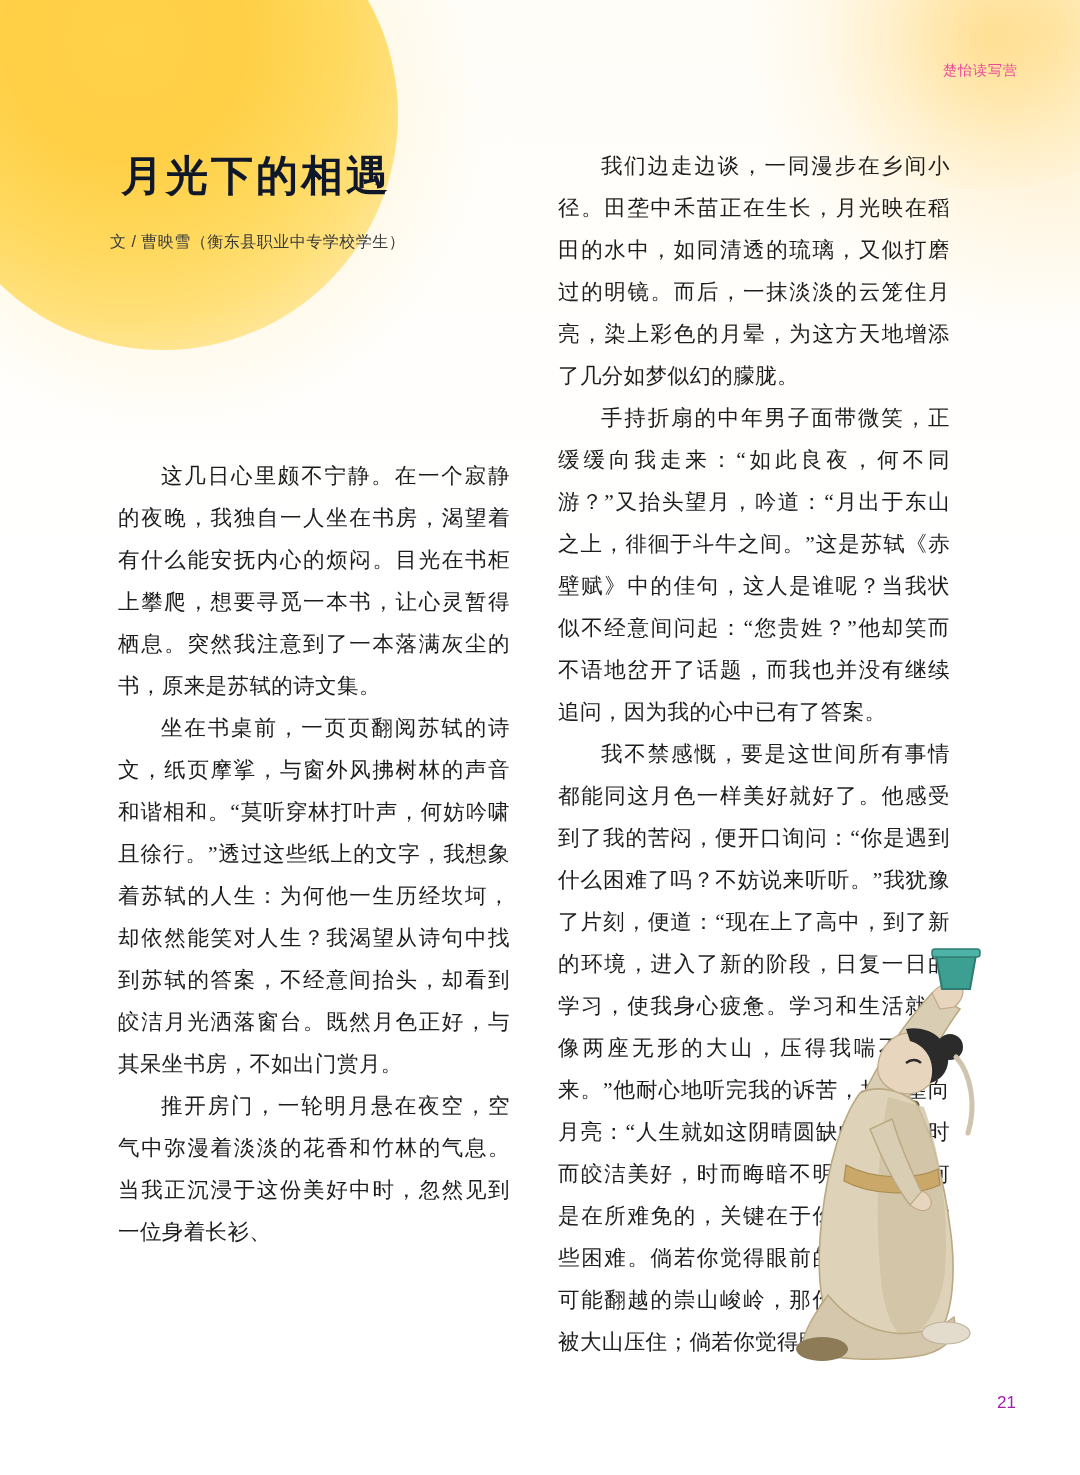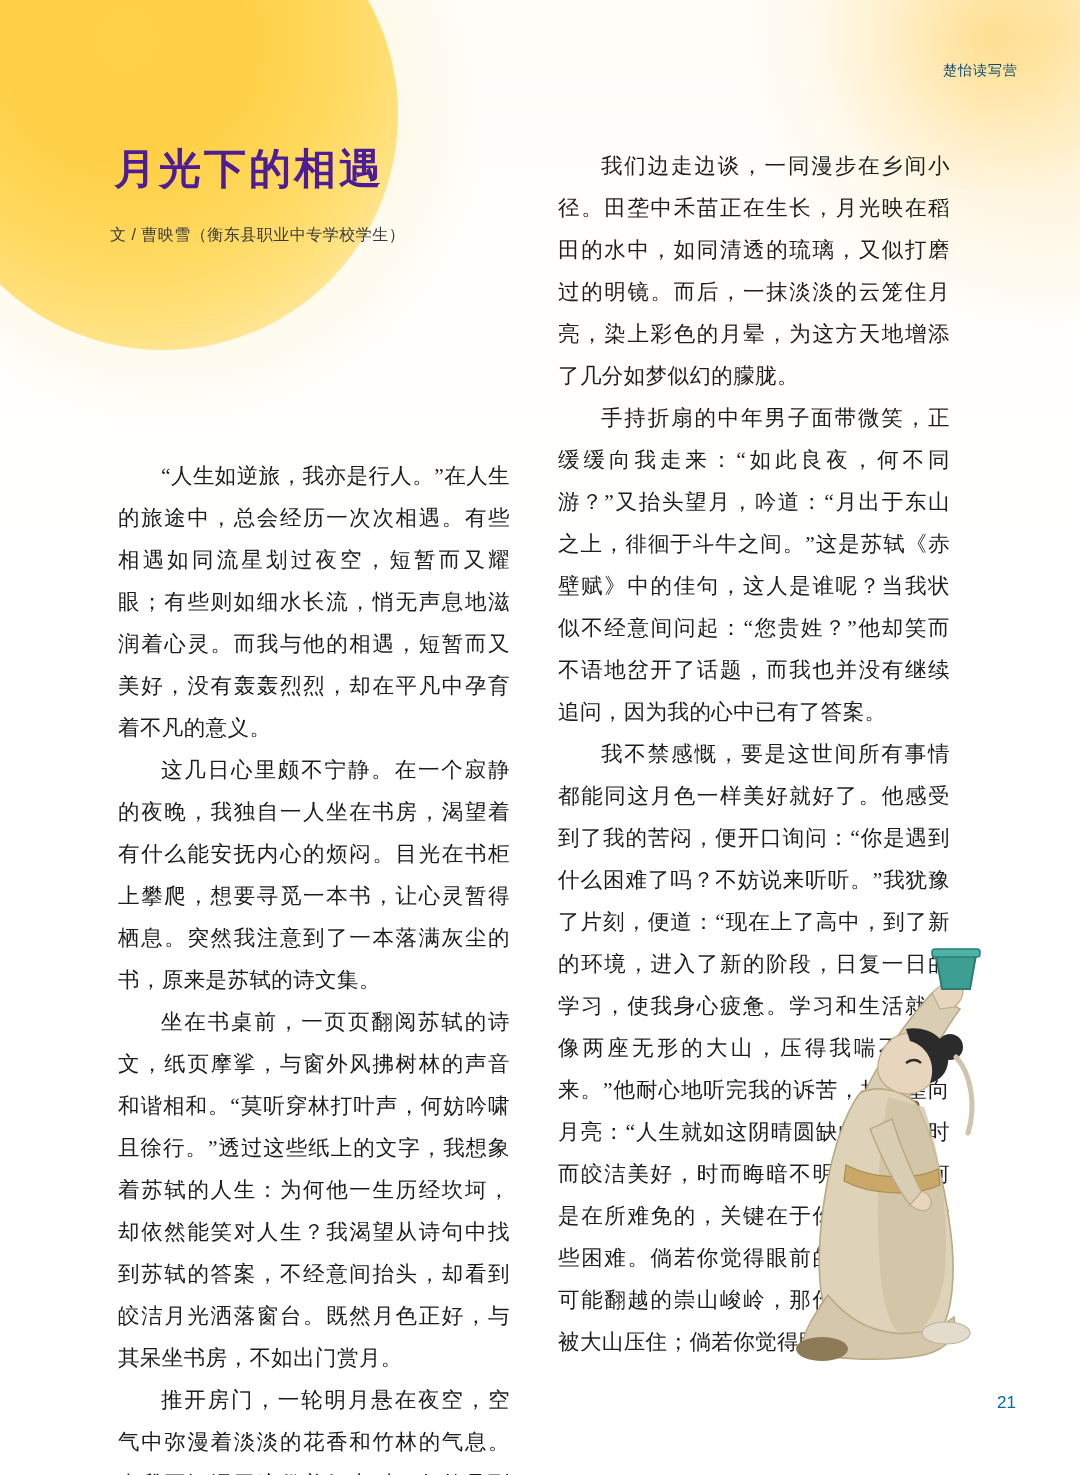--- a/index.html
+++ b/index.html
@@ -57,38 +57,38 @@
   }
 
   
   .running-head {
     position: absolute;
     right: 62px;
     top: 62px;
     font-family: "Liberation Sans", "DejaVu Sans", sans-serif;
     font-size: 14px;
     letter-spacing: 1px;
-    color: #0c4a6e;
+    color: #ec4899;
     z-index: 5;
   }
 
   
   .title-block {
     position: absolute;
     left: 110px;
     top: 140px;
     z-index: 5;
   }
   .article-title {
     font-family: "Liberation Serif", "DejaVu Serif", serif;
     font-size: 42px;
     font-weight: bold;
     letter-spacing: 3px;
-    color: #4c1d95;
-    margin: 4px;
+    color: #0f172a;
+    margin: 11px;
     line-height: 1.2;
   }
   .byline {
     margin-top: 31px;
     font-family: "Liberation Sans", "DejaVu Sans", sans-serif;
     font-size: 16px;
     letter-spacing: 0.5px;
     color: #3a3a3a;
   }
 
@@ -129,42 +129,41 @@
     pointer-events: none;
   }
 
   
   .page-number {
     position: absolute;
     right: 64px;
     bottom: 62px;
     font-family: "Liberation Sans", "DejaVu Sans", sans-serif;
     font-size: 17px;
-    color: #0369a1;
+    color: #a21caf;
     z-index: 7;
   }
 </style>
 </head>
 <body>
 
 <div class="page-bg"></div>
 <div class="moon-glow"></div>
 <div class="moon"></div>
 <div class="corner-glow"></div>
 
 <div class="running-head">楚怡读写营</div>
 
 <div class="title-block">
   <h1 class="article-title">月光下的相遇</h1>
   <div class="byline">文 / 曹映雪（衡东县职业中专学校学生）</div>
 </div>
 
 <div class="columns">
   <div class="col col-left">
-    <p>“人生如逆旅，我亦是行人。”在人生的旅途中，总会经历一次次相遇。有些相遇如同流星划过夜空，短暂而又耀眼；有些则如细水长流，悄无声息地滋润着心灵。而我与他的相遇，短暂而又美好，没有轰轰烈烈，却在平凡中孕育着不凡的意义。</p>
     <p>这几日心里颇不宁静。在一个寂静的夜晚，我独自一人坐在书房，渴望着有什么能安抚内心的烦闷。目光在书柜上攀爬，想要寻觅一本书，让心灵暂得栖息。突然我注意到了一本落满灰尘的书，原来是苏轼的诗文集。</p>
     <p>坐在书桌前，一页页翻阅苏轼的诗文，纸页摩挲，与窗外风拂树林的声音和谐相和。“莫听穿林打叶声，何妨吟啸且徐行。”透过这些纸上的文字，我想象着苏轼的人生：为何他一生历经坎坷，却依然能笑对人生？我渴望从诗句中找到苏轼的答案，不经意间抬头，却看到皎洁月光洒落窗台。既然月色正好，与其呆坐书房，不如出门赏月。</p>
     <p>推开房门，一轮明月悬在夜空，空气中弥漫着淡淡的花香和竹林的气息。当我正沉浸于这份美好中时，忽然见到一位身着长衫、</p>
   </div>
   <div class="col col-right">
     <p>我们边走边谈，一同漫步在乡间小径。田垄中禾苗正在生长，月光映在稻田的水中，如同清透的琉璃，又似打磨过的明镜。而后，一抹淡淡的云笼住月亮，染上彩色的月晕，为这方天地增添了几分如梦似幻的朦胧。</p>
     <p>手持折扇的中年男子面带微笑，正缓缓向我走来：“如此良夜，何不同游？”又抬头望月，吟道：“月出于东山之上，徘徊于斗牛之间。”这是苏轼《赤壁赋》中的佳句，这人是谁呢？当我状似不经意间问起：“您贵姓？”他却笑而不语地岔开了话题，而我也并没有继续追问，因为我的心中已有了答案。</p>
     <p>我不禁感慨，要是这世间所有事情都能同这月色一样美好就好了。他感受到了我的苦闷，便开口询问：“你是遇到什么困难了吗？不妨说来听听。”我犹豫了片刻，便道：“现在上了高中，到了新的环境，进入了新的阶段，日复一日的学习，使我身心疲惫。学习和生活就好像两座无形的大山，压得我喘不上气来。”他耐心地听完我的诉苦，抬头望向月亮：“人生就如这阴晴圆缺的月亮，时而皎洁美好，时而晦暗不明。遇到坎坷是在所难免的，关键在于你如何看待这些困难。倘若你觉得眼前的困难是绝不可能翻越的崇山峻岭，那你的内心就会被大山压住；倘若你觉得眼前困难</p>
   </div>
 </div>

